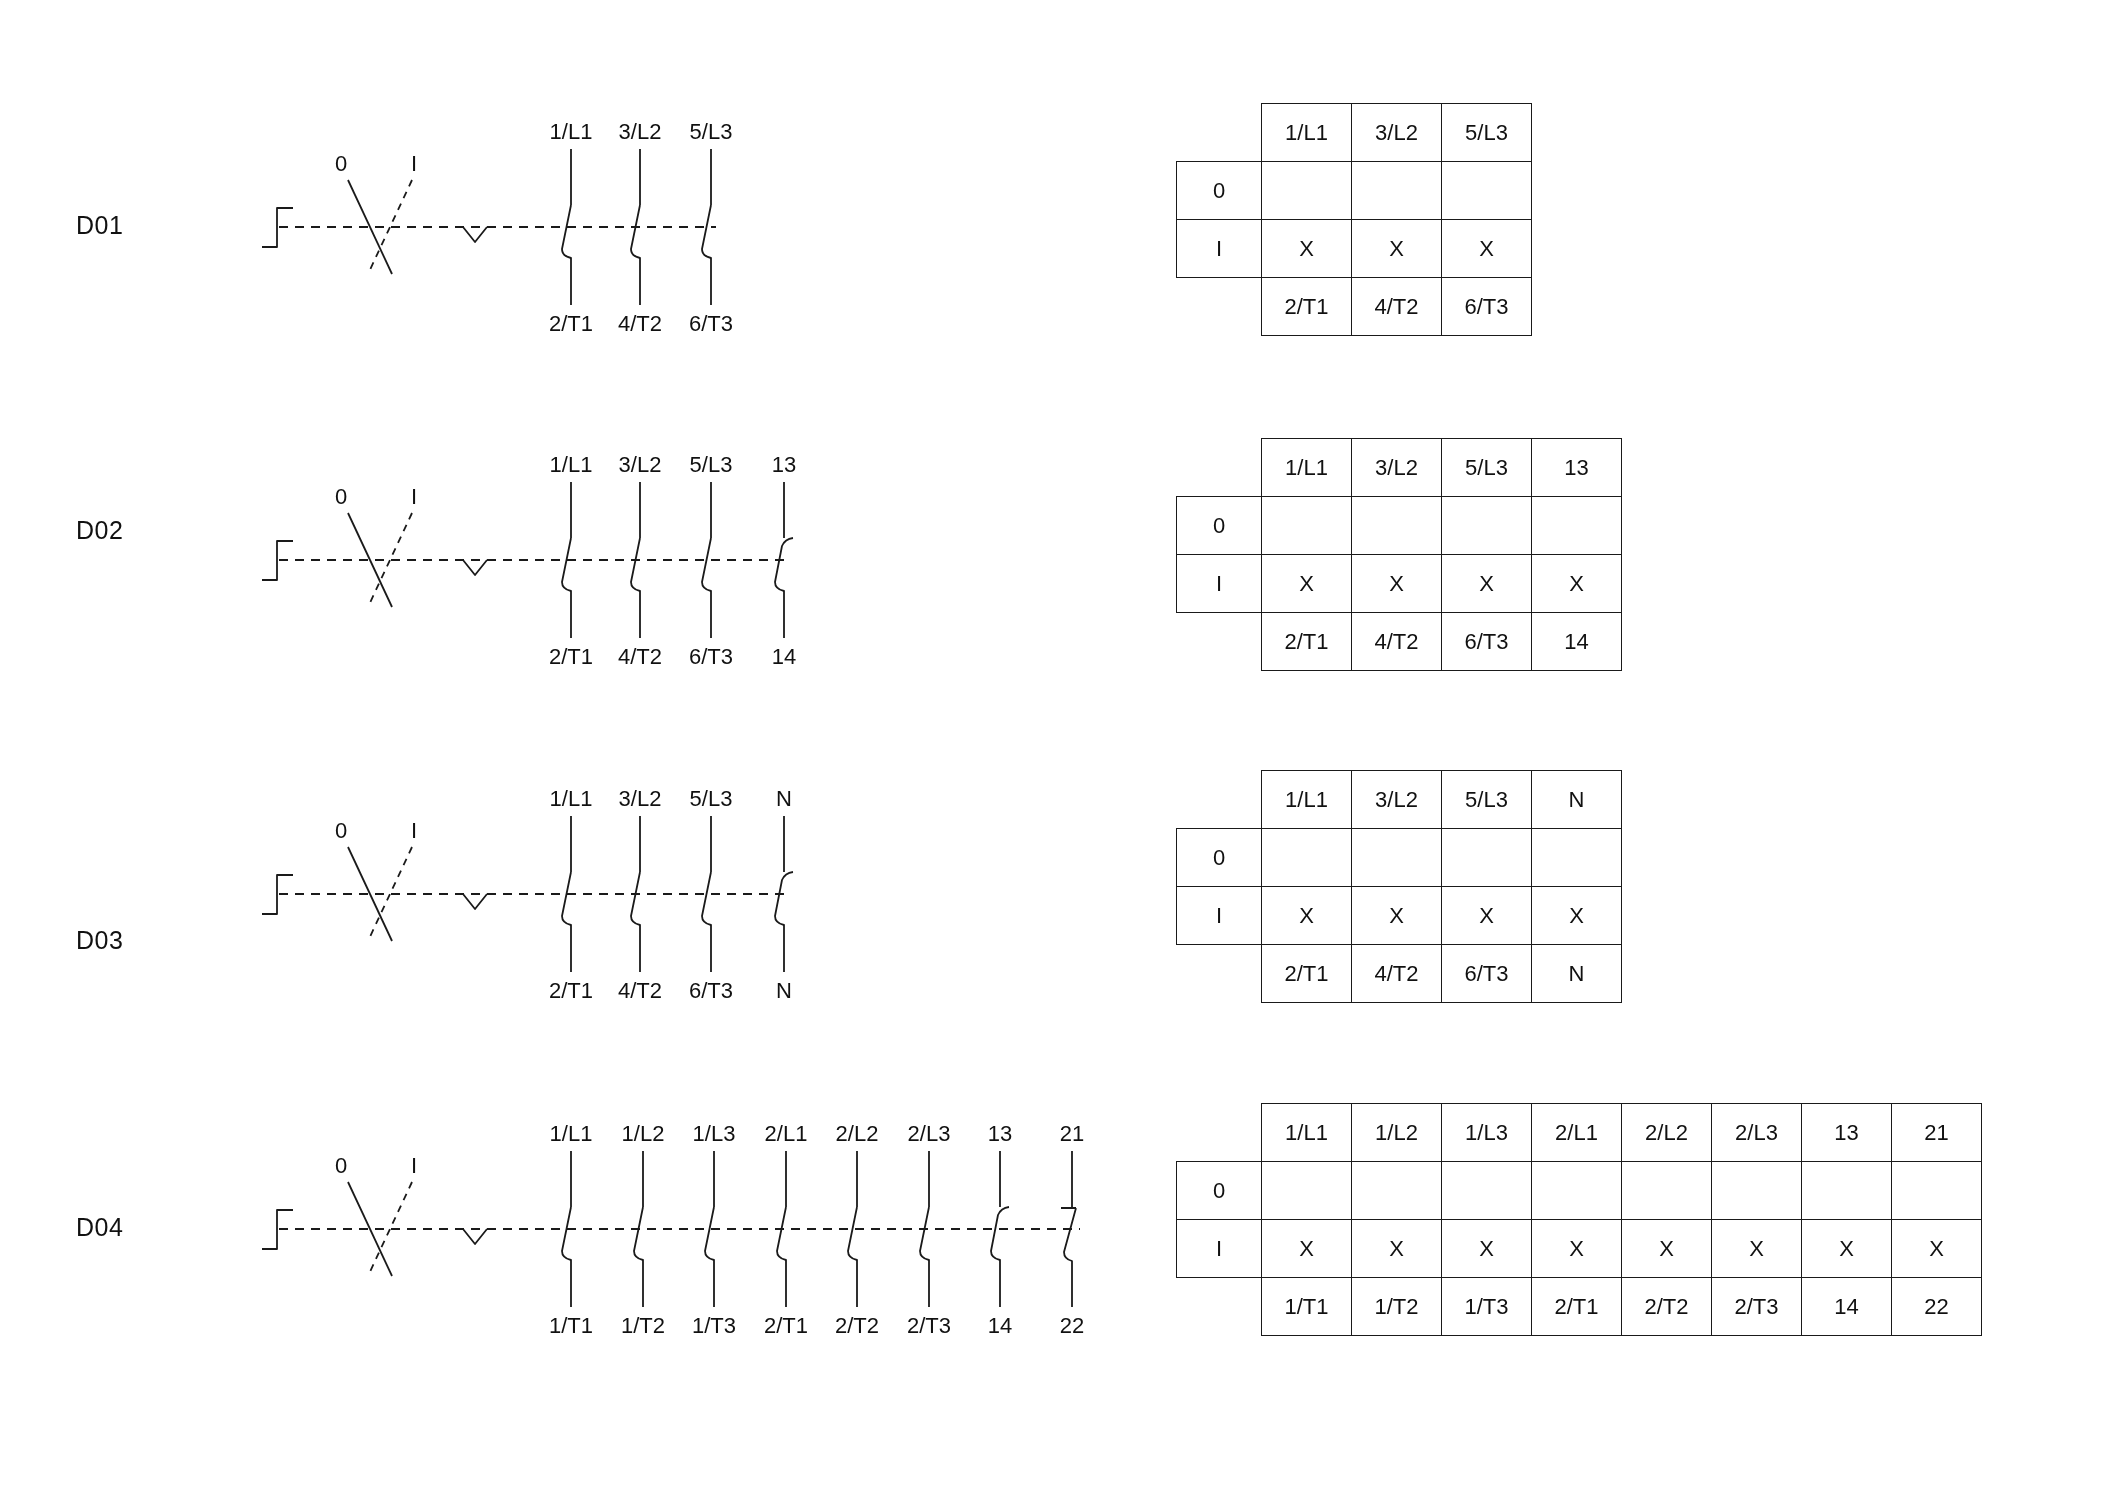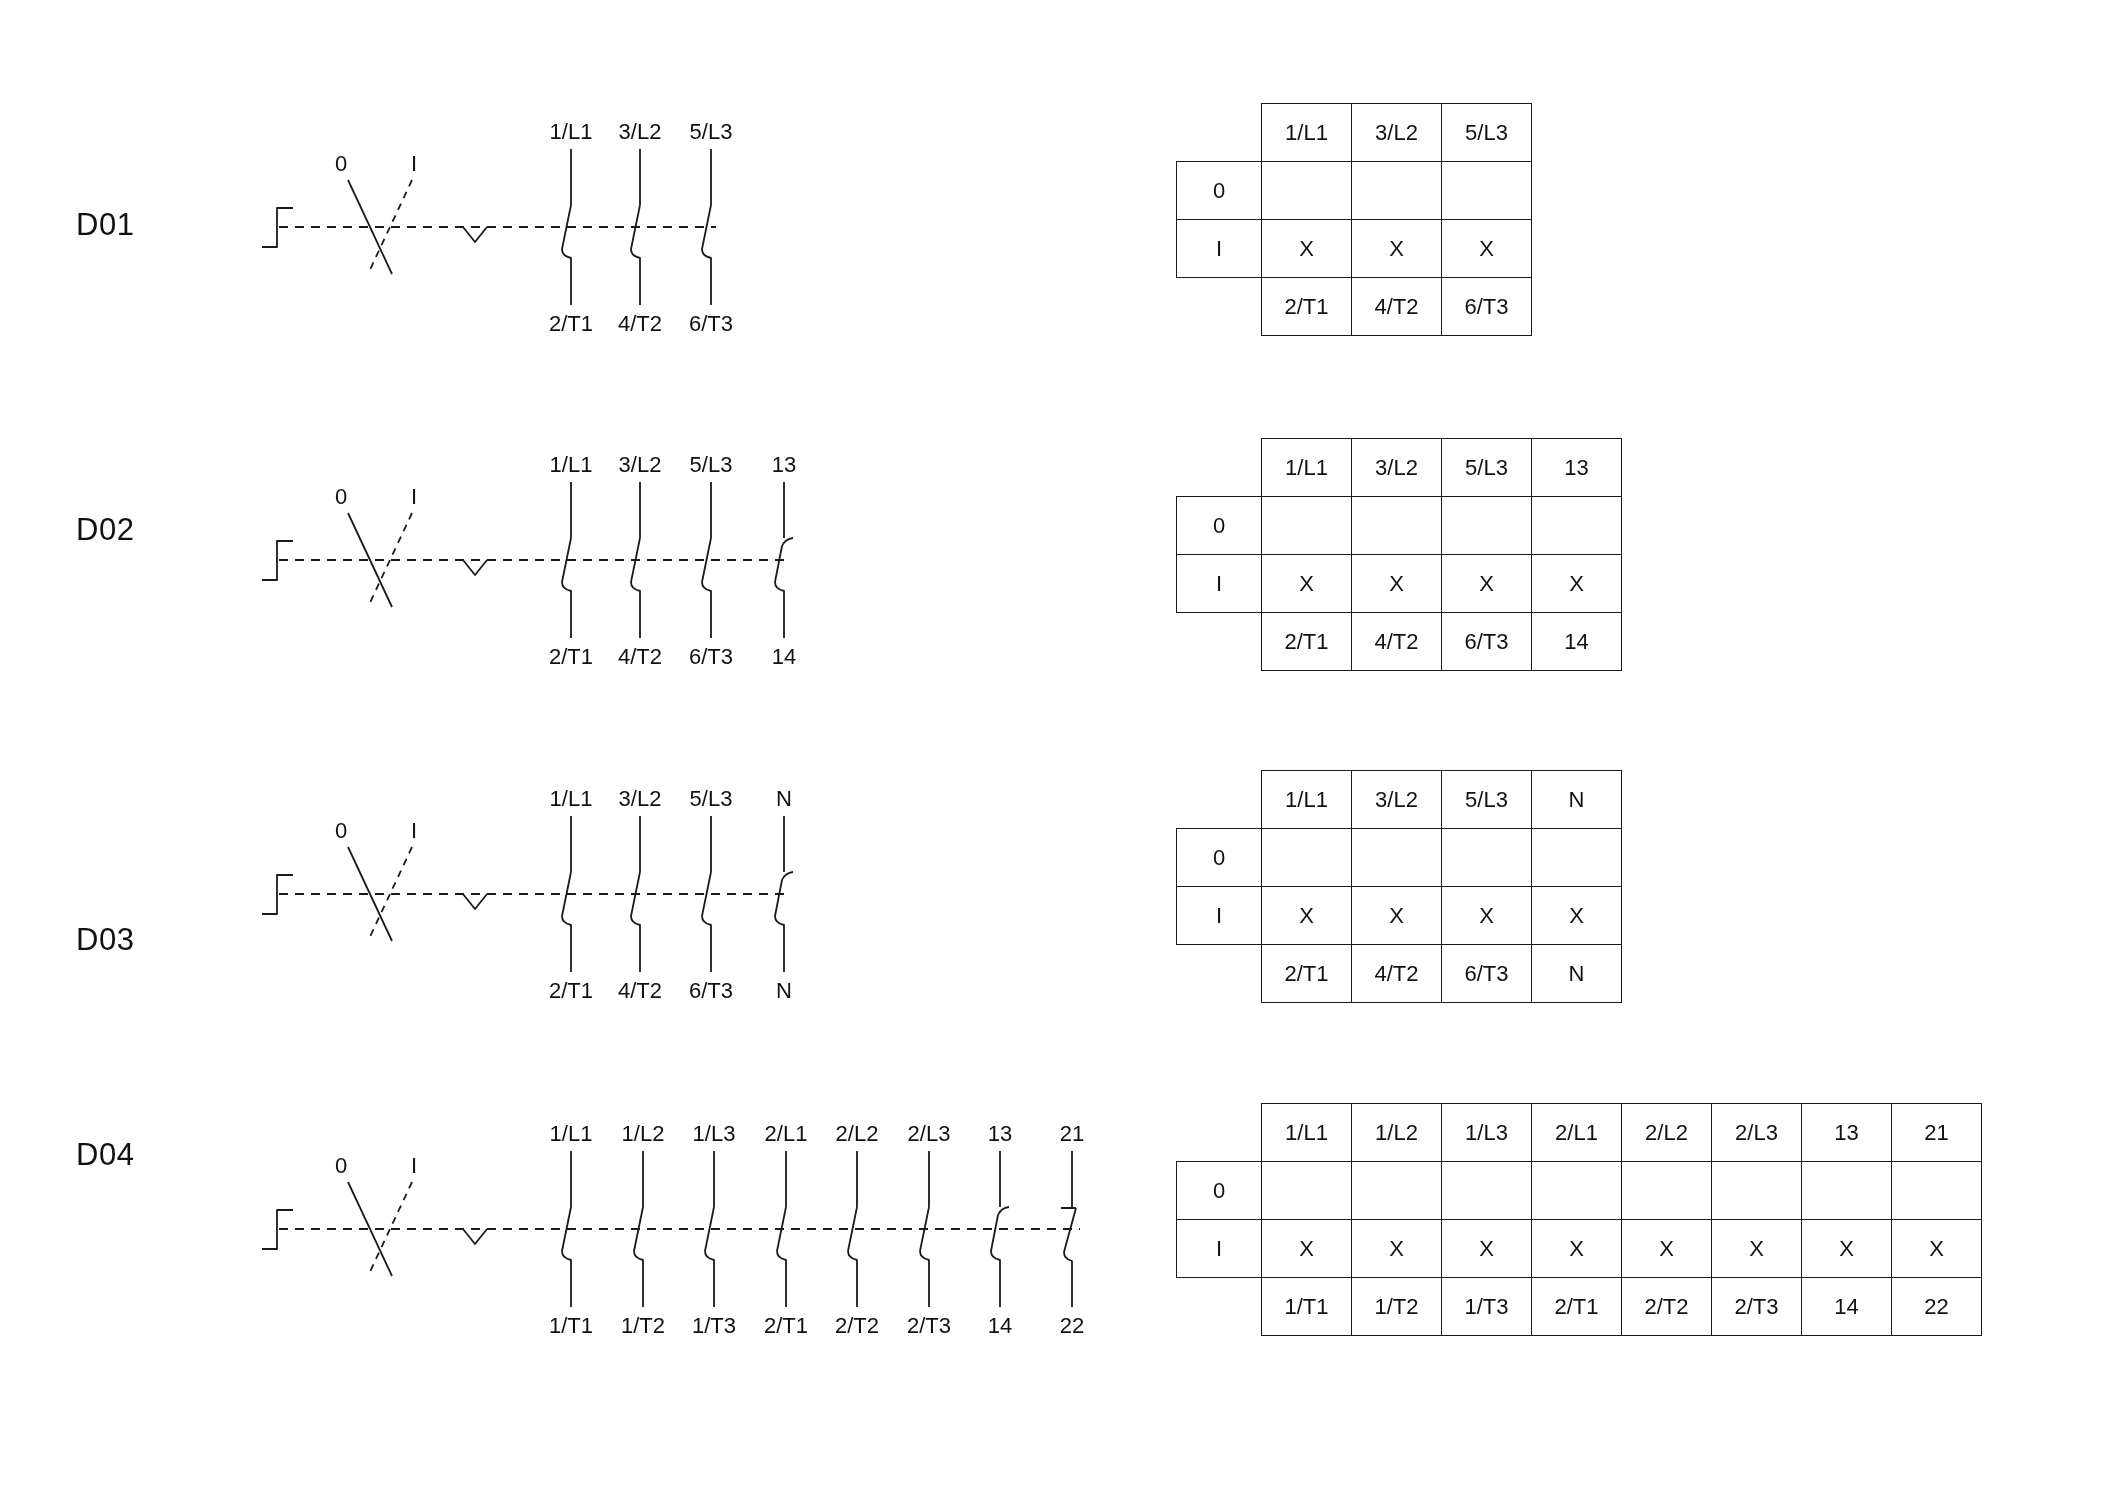--- a/index.html
+++ b/index.html
@@ -8,21 +8,21 @@
     position:relative;
     width:2126px; height:1512px;
     font-family:"Liberation Sans", sans-serif;
     color:#111111;
     overflow:hidden;
   }
   .row-label {
     position:absolute;
     left:76px;
     transform:translateY(-55%);
-    font-size:31px;
+    font-size:25px;
     letter-spacing:0.5px;
   }
   svg.schematic { position:absolute; left:0; }
   svg text {
     font-family:"Liberation Sans", sans-serif;
     font-size:22px;
     fill:#111111;
   }
   .t { text-anchor:middle; }
   .ln, .cn {
@@ -246,21 +246,21 @@
       <td>2/T1</td>
       <td>4/T2</td>
       <td>6/T3</td>
       <td>N</td>
     </tr>
   </tbody>
     </table>
 </section>
 
 <section>
-  <div class="row-label" style="top:1157px">D04</div>
+  <div class="row-label" style="top:1229px">D04</div>
 
   <svg class="schematic" style="top:1069px" width="1150" height="320" viewBox="0 0 1150 320">
     <path class="ln" d="M262 180 H277 V141 H293"></path>
     <line class="ln dash" x1="279" y1="160" x2="1080" y2="160"></line>
     <line class="ln" x1="348" y1="113" x2="392" y2="207"></line>
     <line class="ln dash2" x1="412" y1="113" x2="368" y2="207"></line>
     <path class="ln" d="M463 160 L475 175 L487 160"></path>
     <text class="t" x="341" y="104">0</text>
     <text class="t" x="414" y="104">I</text>
     <use class="cn" href="#c-main" x="571"></use>

